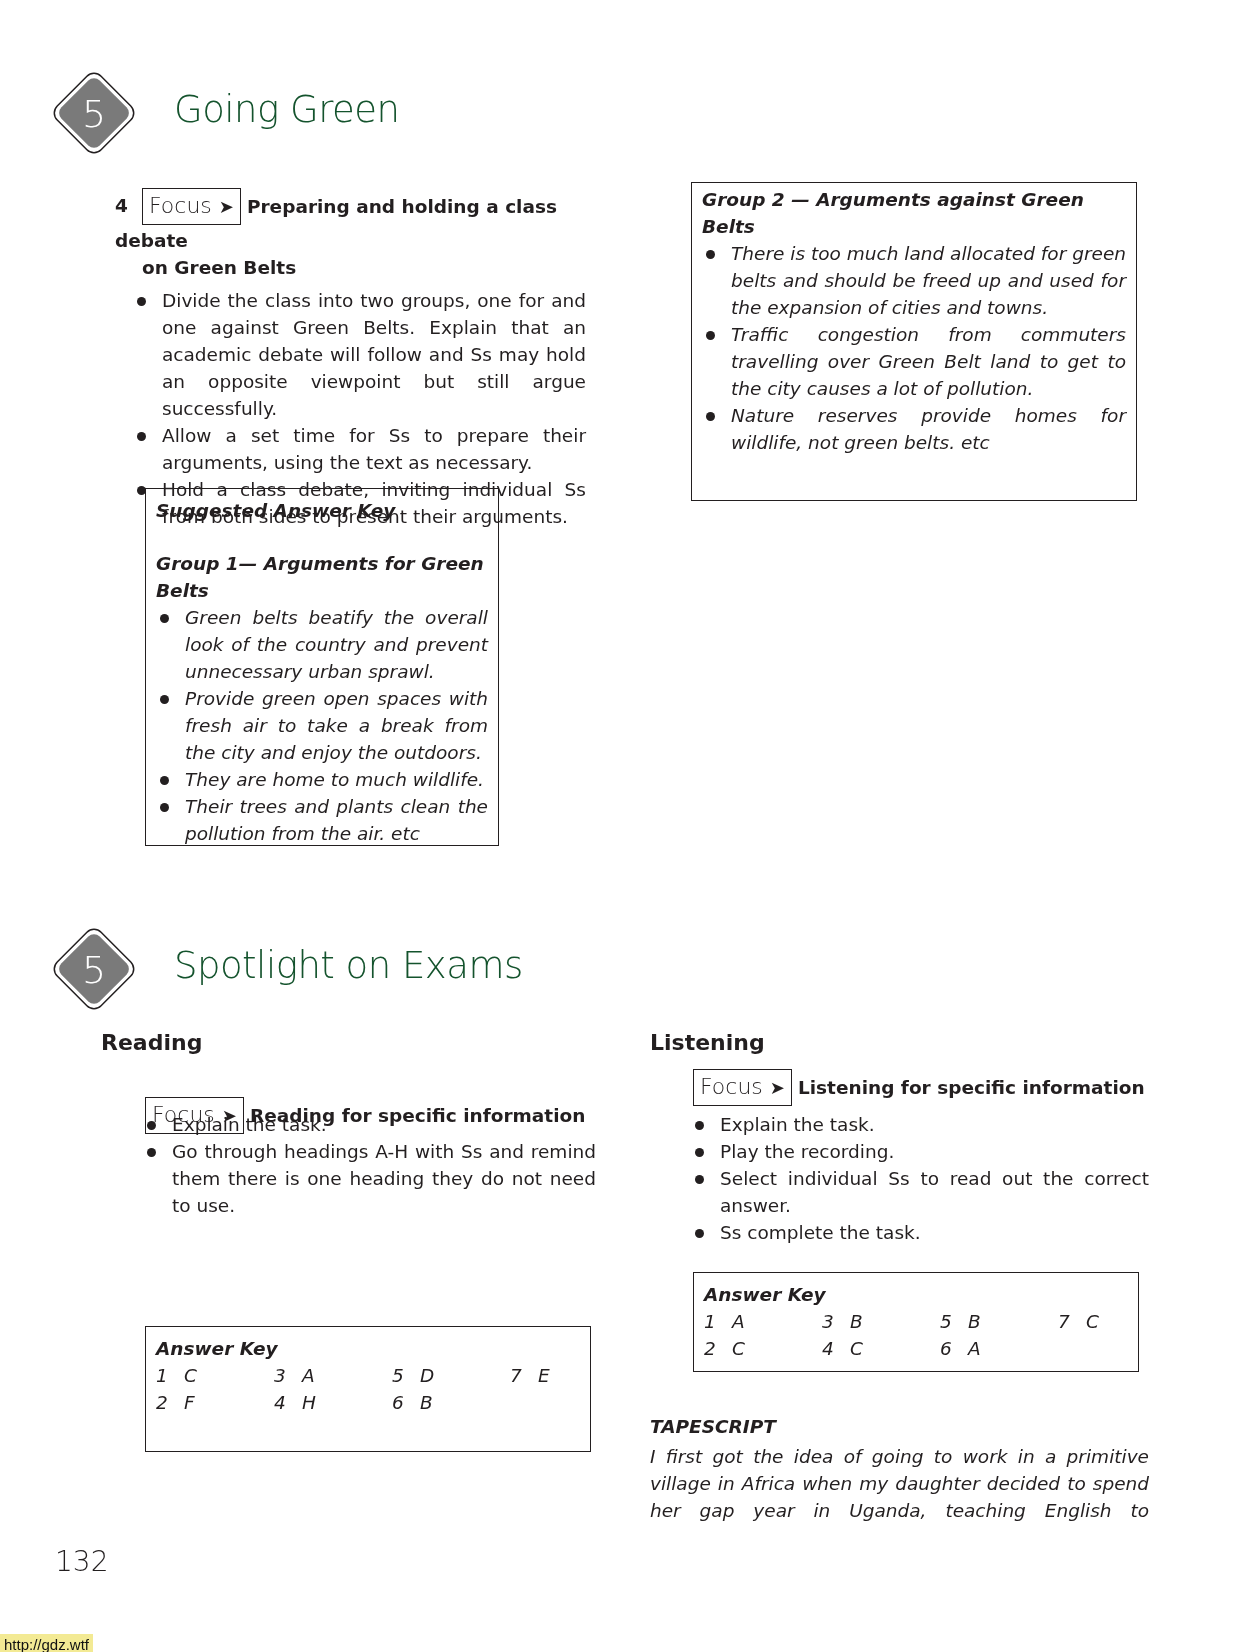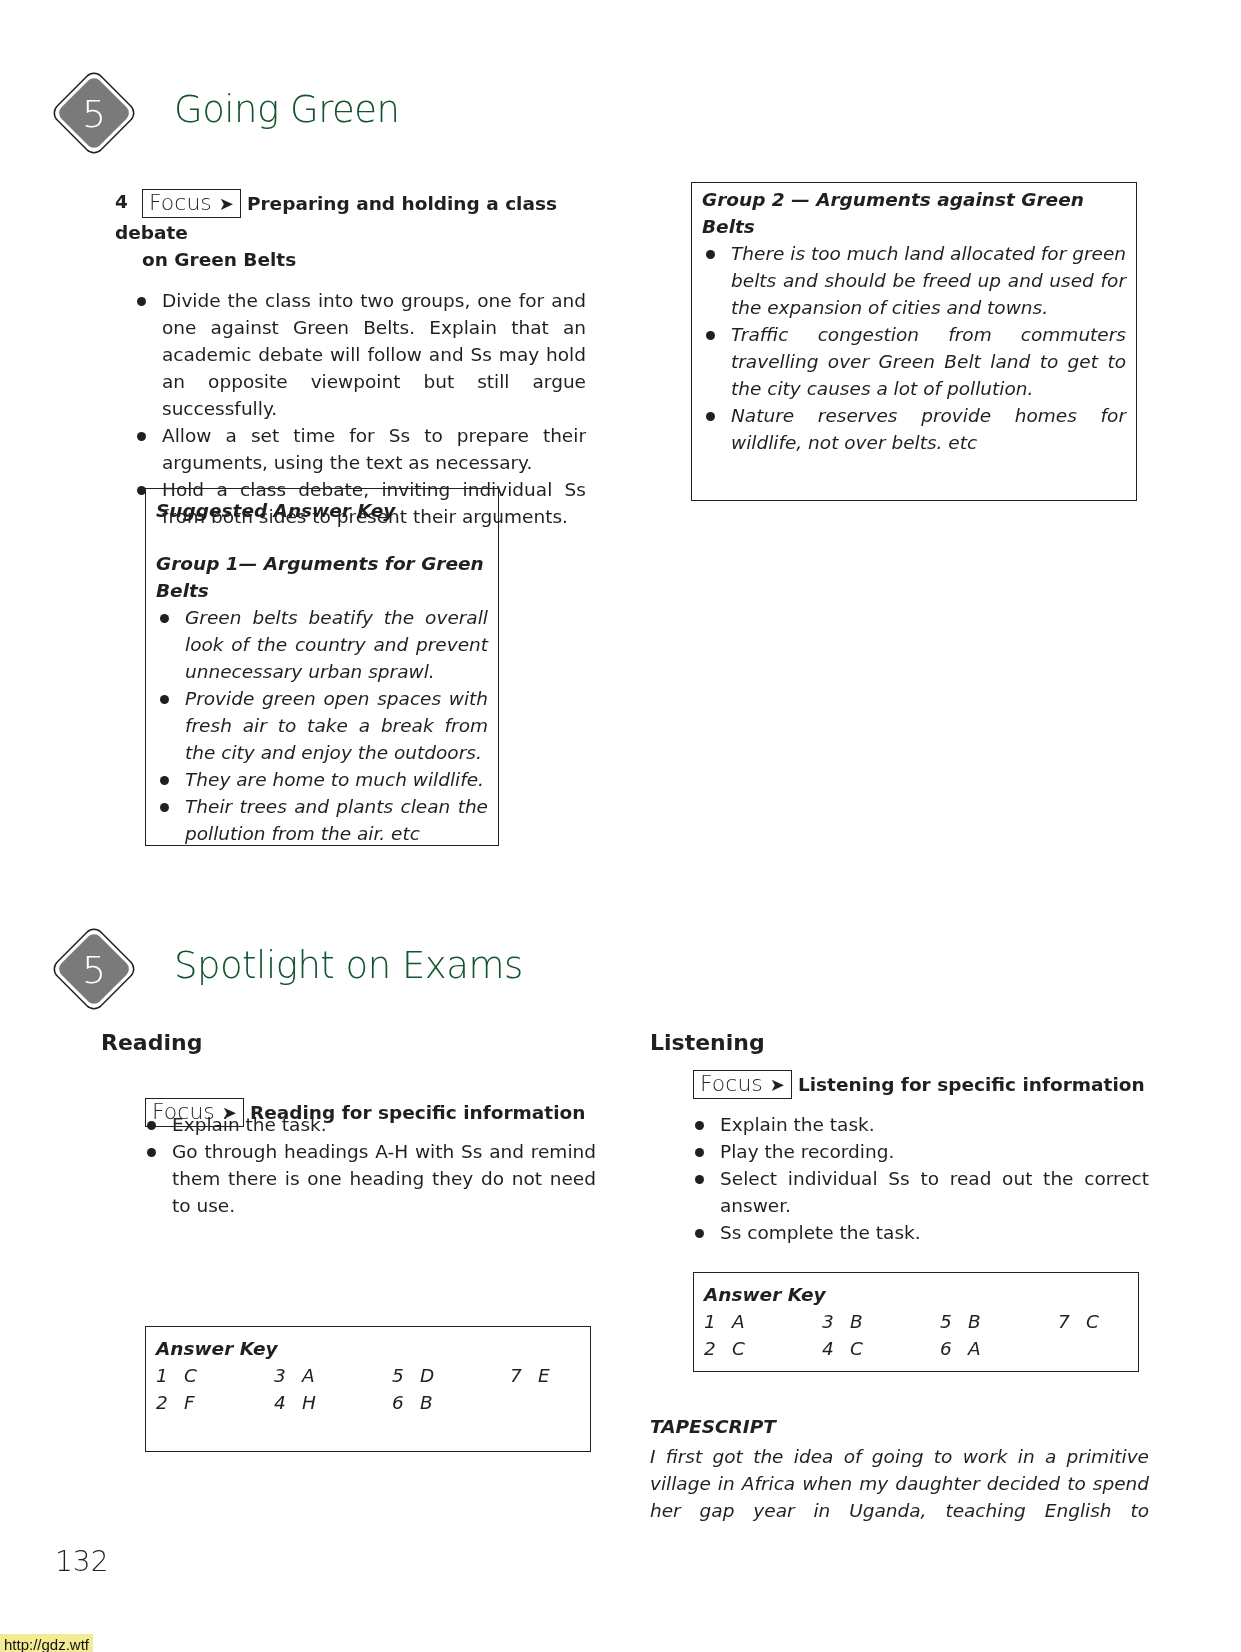--- a/index.html
+++ b/index.html
@@ -16,21 +16,21 @@
   .txt { font-size: 18.5px; line-height: 27px; }
   .para { text-align: justify; }
   ul.bul { list-style: none; margin: 0; padding: 0; }
   ul.bul li { position: relative; padding-left: 29px; text-align: justify; }
   ul.bul li::before {
     content: ""; position: absolute; left: 4px; top: 10px;
     width: 9px; height: 9px; border-radius: 50%; background: #231f20;
   }
   .focus-box {
     display: inline-block; border: 1.5px solid #231f20;
-    font-size: 22px; line-height: 24px; padding: 1px 6px 1px 6px;
+    font-size: 22px; line-height: 32px; padding: 1px 6px 1px 6px;
     font-weight: 300; vertical-align: middle;
   }
   .focus-label { font-weight: bold; font-size: 18.5px; vertical-align: middle; margin-left: 6px; }
   .box { border: 1.5px solid #231f20; box-sizing: border-box; padding: 8px 10px; }
   .box .it, .it { font-style: italic; }
   .bi { font-weight: bold; font-style: italic; }
   .sec-head { font-weight: bold; font-size: 22px; }
   .key-grid { display: grid; grid-template-columns: repeat(4, 118px); font-style: italic; font-size: 18.5px; line-height: 27px; }
   .key-cell span.n { display: inline-block; width: 28px; }
   .page-num { font-family: "DejaVu Sans", sans-serif; font-size: 28px; font-weight: 300; }
@@ -72,21 +72,21 @@
     <li>They are home to much wildlife.</li>
     <li>Their trees and plants clean the pollution from the air. etc</li>
   </ul>
 </div>
 
 <div class="abs box txt" style="left:691px; top:182px; width:446px; height:319px; padding-top:3px;">
   <div class="bi">Group 2 — Arguments against Green Belts</div>
   <ul class="bul it">
     <li>There is too much land allocated for green belts and should be freed up and used for the expansion of cities and towns.</li>
     <li>Traffic congestion from commuters travelling over Green Belt land to get to the city causes a lot of pollution.</li>
-    <li>Nature reserves provide homes for wildlife, not over belts. etc</li>
+    <li>Nature reserves provide homes for wildlife, not green belts. etc</li>
   </ul>
 </div>
 
 <div class="abs" style="left:46px; top:921px;">
   <svg class="badge" viewBox="0 0 96 96">
     <rect x="17" y="17" width="62" height="62" rx="10" transform="rotate(45 48 48)" fill="#fff" stroke="#231f20" stroke-width="1.5"></rect>
     <rect x="21" y="21" width="54" height="54" rx="8" transform="rotate(45 48 48)" fill="#7a7a7a"></rect>
     <text x="48" y="62" text-anchor="middle" font-family="DejaVu Sans, sans-serif" font-size="38" font-weight="300" fill="#ffffff">5</text>
   </svg>
 </div>

